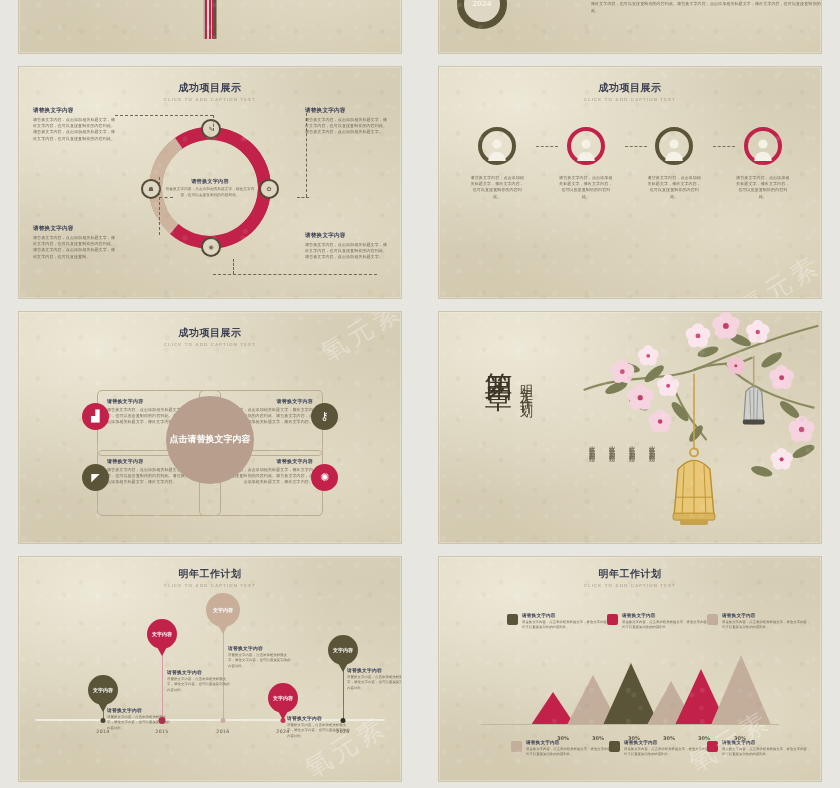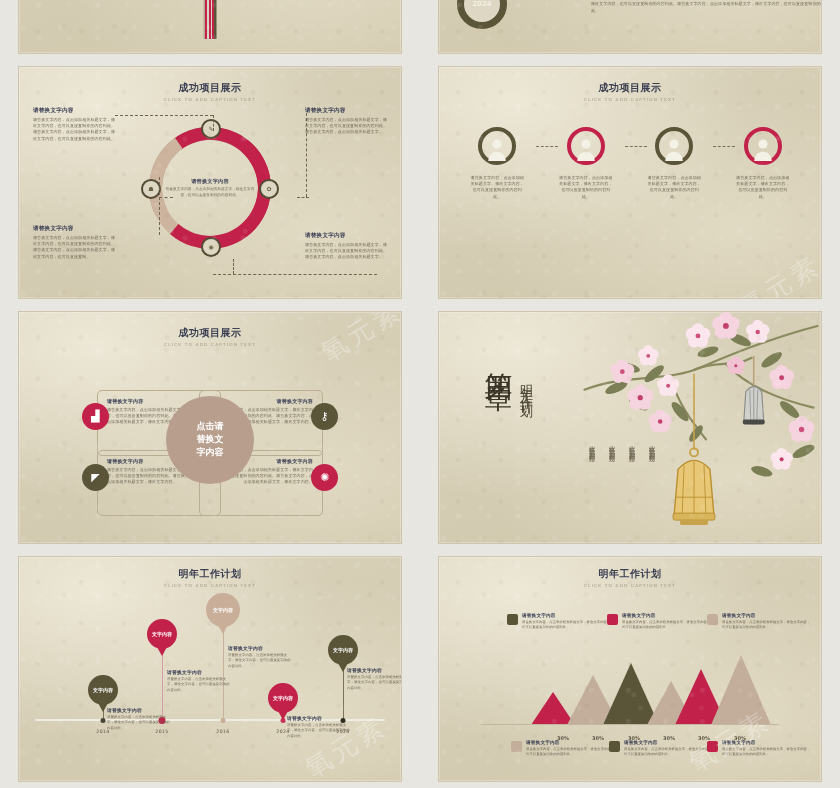--- a/index.html
+++ b/index.html
@@ -85,21 +85,21 @@
   
   .bx{position:absolute;width:124px;height:66px;border:1px solid #b9ad92;border-radius:5px;
       box-sizing:border-box;padding:7px 9px;}
   .bx .hd{font-size:5px;margin-bottom:3px;}
   .ic{position:absolute;width:27px;height:27px;border-radius:50%;
       display:flex;align-items:center;justify-content:center;color:#fff;font-size:11px;z-index:4;}
   .ic.red{background:#c2214a;}
   .ic.olive{background:#5a5438;}
   .center-circle{position:absolute;left:50%;top:50%;transform:translate(-50%,-50%);
       width:88px;height:88px;border-radius:50%;background:#b79e8d;
-      display:flex;flex-direction:column;align-items:center;justify-content:center;
+      display:flex;align-items:center;justify-content:center;
       color:#fff;font-weight:bold;font-size:9px;line-height:1.45;z-index:5;}
 
   
   .vt{writing-mode:vertical-rl;text-orientation:upright;}
   .ch-no{position:absolute;left:40px;top:38px;font-size:28px;color:#3a3527;
          letter-spacing:5px;font-family:"DejaVu Serif","Liberation Serif",serif;}
   .ch-sub{position:absolute;left:78px;top:62px;font-size:13px;color:#4a4433;
           letter-spacing:4px;font-family:"DejaVu Serif","Liberation Serif",serif;}
   .ch-lines{position:absolute;left:148px;top:128px;display:flex;gap:11px;}
   .ch-lines span{font-size:6.2px;color:#6f6653;letter-spacing:1.6px;

